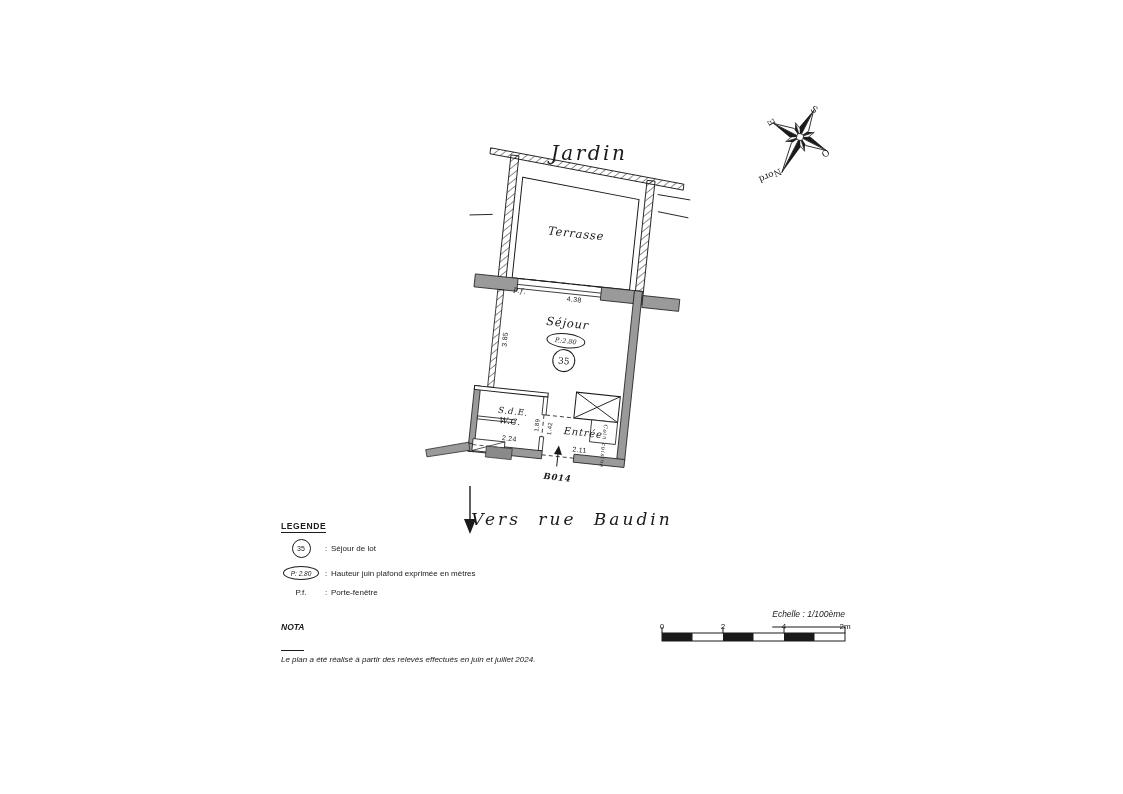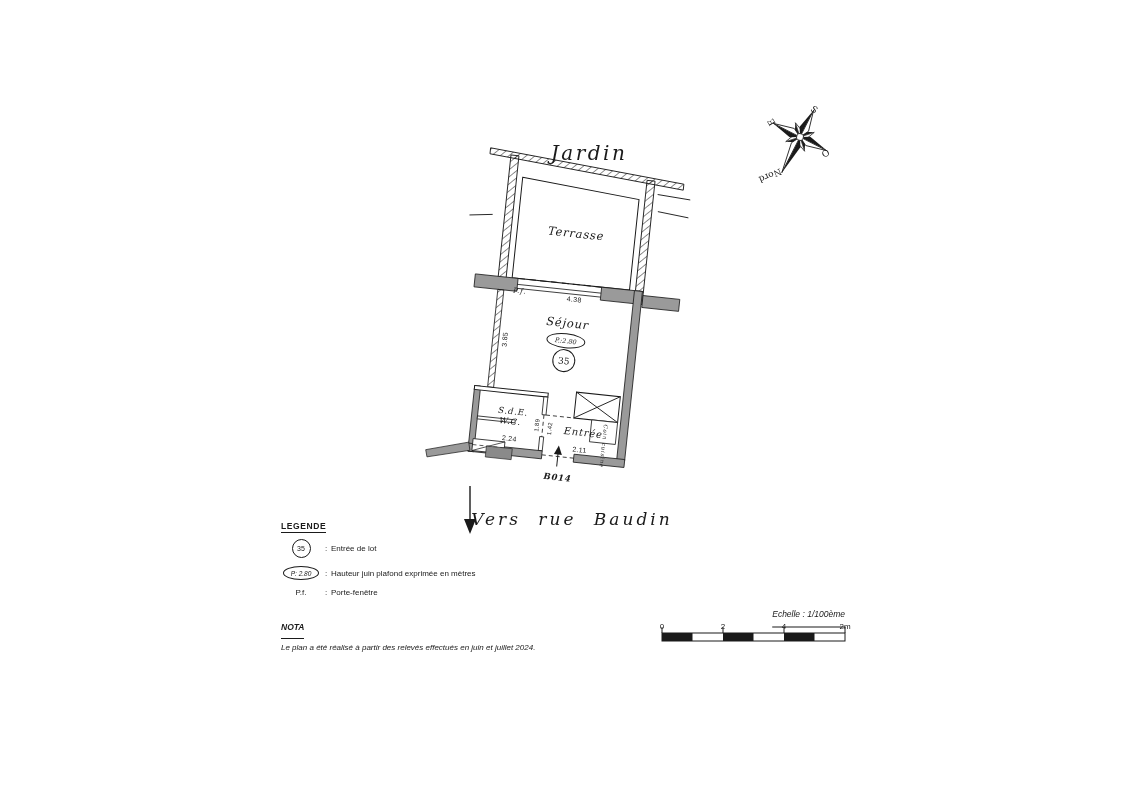--- a/index.html
+++ b/index.html
@@ -28,21 +28,21 @@
   .legend-sym{width:40px;display:flex;justify-content:center;}
   .sym-circle{width:17px;height:17px;border:1.1px solid #1a1a1a;border-radius:50%;display:flex;
               align-items:center;justify-content:center;font-size:7px;}
   .sym-ellipse{width:34px;height:12px;border:1px solid #1a1a1a;border-radius:50%;display:flex;
                align-items:center;justify-content:center;font-size:6.5px;font-style:italic;}
   .sym-text{font-size:8px;}
   .legend-colon{width:10px;text-align:center;}
   .nota{position:absolute;left:281px;top:622px;font-family:"Liberation Sans",sans-serif;
         font-style:italic;font-size:8px;}
   .nota-title{font-weight:bold;border-bottom:1px solid #1a1a1a;display:inline-block;
-              padding-bottom:6px;margin-bottom:4px;font-size:8.5px;}
+              padding-bottom:18px;margin-bottom:4px;font-size:8.5px;}
   .echelle{position:absolute;left:845px;top:618px;transform:translate(-100%,-50%);
            font-family:"Liberation Sans",sans-serif;font-style:italic;font-size:8.5px;
            border-bottom:1px solid #1a1a1a;padding-bottom:8px;white-space:nowrap;}
   .scale-tick{position:absolute;transform:translate(-50%,-100%);
               font-family:"Liberation Sans",sans-serif;font-size:8px;}
 </style>
 </head>
 <body>
 
 <div id="canvas">
@@ -173,21 +173,21 @@
     <div class="t room" style="left:574px;top:477px;font-size:8.5px;font-weight:bold;">B014</div>
   </div>
 
   <div class="legend">
     <div class="legend-title">LEGENDE</div>
     <div class="legend-row">
       <span class="legend-sym">
           <span class="sym-circle">35</span>
         </span>
       <span class="legend-colon">:</span>
-      <span>Entrée de lot</span>
+      <span>Séjour de lot</span>
     </div>
     <div class="legend-row">
       <span class="legend-sym">
           <span class="sym-ellipse">P: 2.80</span>
         </span>
       <span class="legend-colon">:</span>
       <span>Hauteur juin plafond exprimée en mètres</span>
     </div>
     <div class="legend-row">
       <span class="legend-sym">

